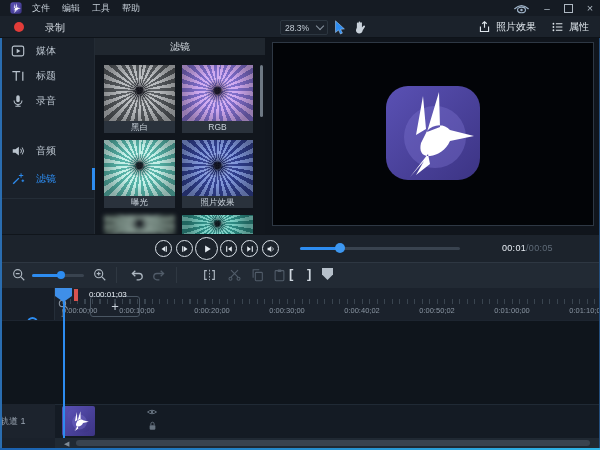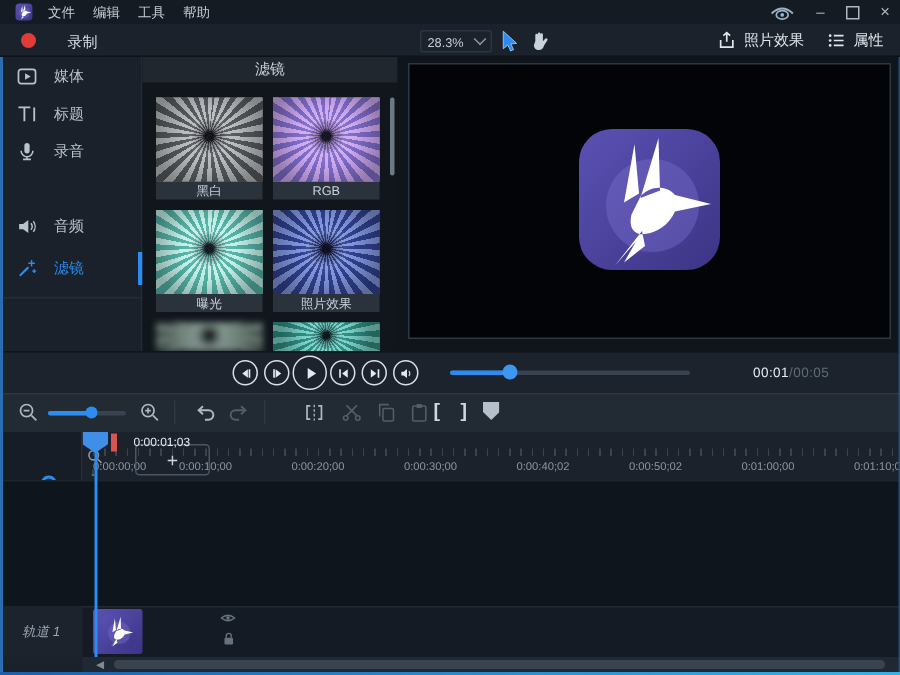--- a/index.html
+++ b/index.html
@@ -77,21 +77,21 @@
   #ruler{left:0;top:288px;width:600px;height:32px;background:#1b222c;}
   #gutter{left:0;top:288px;width:55px;height:160px;background:#171d26;border-right:1px solid #252e39;box-sizing:border-box;}
   #ticks{left:62px;top:299px;width:536px;height:5px;
          background:repeating-linear-gradient(90deg,#39444f 0 1px,transparent 1px 7.5px);}
   .rlabel{position:absolute;top:306px;font-size:7.5px;color:#8a95a2;white-space:nowrap;transform:translateX(-50%);}
   .rlabel.first{transform:none;}
   #plus-btn{left:90px;top:296px;width:48px;height:19px;border:1px solid #4a5663;border-radius:3px;
             color:#c9d2db;font-size:13px;display:flex;align-items:center;justify-content:center;line-height:1;}
   #tlbody{left:0;top:320px;width:600px;height:84px;background:#0f151c;border-top:1px solid #1d2530;box-sizing:border-box;}
   #trackrow{left:0;top:404px;width:600px;height:34px;background:#141b24;border-top:1px solid #202a35;box-sizing:border-box;}
-  #trackhead{left:0;top:404px;width:55px;height:34px;background:#1c232d;display:flex;align-items:center;justify-content:center;color:#9aa5b2;font-size:9px;font-style:italic;}
+  #trackhead{left:0;top:404px;width:55px;height:34px;background:#1c232d;display:flex;align-items:center;justify-content:flex-start;color:#9aa5b2;font-size:9px;}
   #clip{left:62px;top:406px;width:33px;height:30px;border-radius:2px;overflow:hidden;
         background:linear-gradient(135deg,#5a51b4,#3c3484);display:flex;align-items:center;justify-content:center;}
   #playhead-line{left:63px;top:301px;width:2px;height:137px;background:#2d8cf0;}
   #playhead{left:55px;top:288px;width:17px;height:14px;background:#3f8fe8;
             clip-path:polygon(0 0,100% 0,100% 58%,50% 100%,0 58%);}
   #phred{left:74px;top:289px;width:4px;height:12px;background:#d9534f;}
   #phlabel{left:89px;top:290px;font-size:8px;color:#e8eef4;white-space:nowrap;}
   .ringdot{left:27px;top:317px;width:7px;height:7px;border:2px solid #2d8cf0;border-radius:50%;}
   .gico{position:absolute;color:#8a95a1;font-size:8px;line-height:8px;}
   

